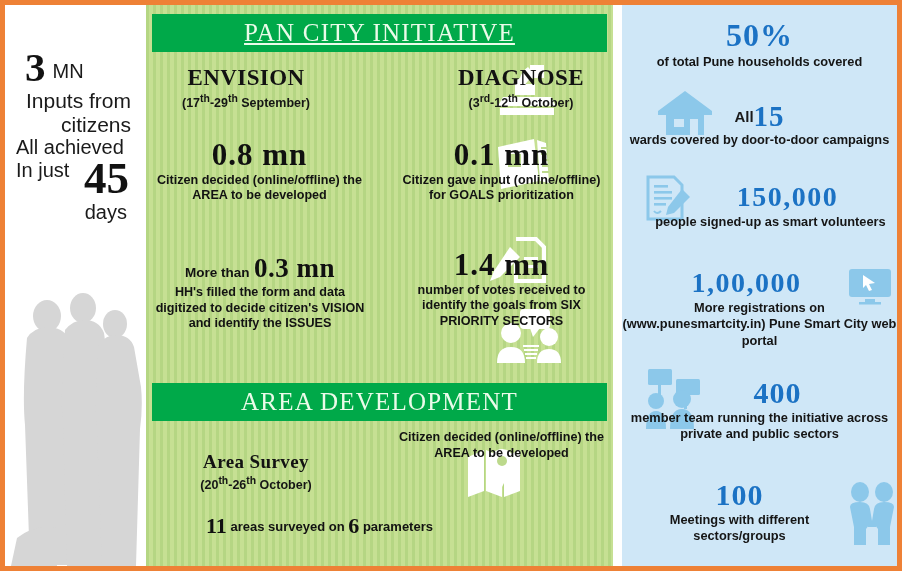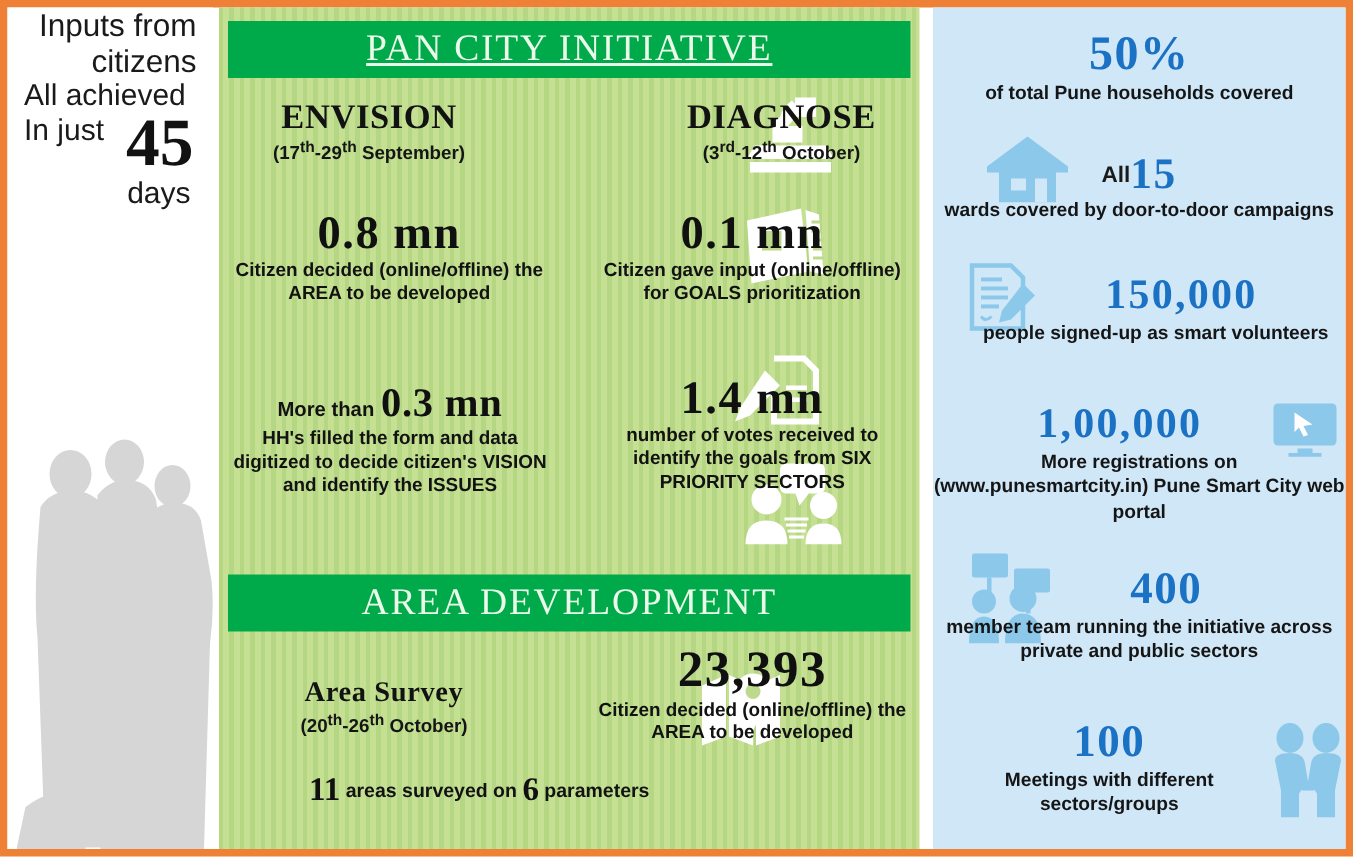--- a/index.html
+++ b/index.html
@@ -80,20 +80,23 @@
         <path d="M16 52 q6-10 20-11 q16 0 22 12 l5 40 q2 20 -2 40 l-4 146 l-38 0 l-5 -140 q-3 -30 2 -87z"></path>
         <ellipse cx="72" cy="22" rx="13" ry="15"></ellipse>
         <path d="M54 44 q8-10 19-10 q15 0 20 13 l6 44 q2 22 -2 44 l-5 145 l-36 0 l-4 -140 q-3 -32 2 -96z"></path>
         <ellipse cx="104" cy="38" rx="12" ry="14"></ellipse>
         <path d="M88 58 q7-9 17-9 q14 0 18 12 l7 40 q2 20 -1 42 l-4 137 l-34 0 l-5 -134 q-3 -30 2 -88z"></path>
         <path d="M6 252 q18 -14 40 -10 l0 38 l-46 0z"></path>
       </g>
     </svg>
 
     <div id="left-text">
+      <div class="l-line1">
+        <span class="l-big3">3</span><span class="l-mn">MN</span>
+      </div>
       <div class="l-inputs">Inputs from citizens</div>
       <div class="l-allach">All achieved In just</div>
       <div class="l-45wrap">
         <span class="l-45">45</span>
       </div>
       <div class="l-days">days</div>
     </div>
   </div>
 
   <div id="green-panel">
@@ -202,21 +205,20 @@
         <path d="M2 12 L18 5 L18 46 L2 52z"></path>
         <path d="M20 5 L36 12 L36 52 L20 46z"></path>
         <path d="M38 12 L54 5 L54 46 L38 52z"></path>
         <circle cx="36" cy="16" r="12" fill="#ffffff"></circle>
         <path d="M36 42 L26 22 L46 22z" fill="#ffffff"></path>
         <circle cx="36" cy="16" r="5" fill="#bcd98c"></circle>
       </g>
     </svg>
 
     <div class="g-col" style="left:248px;top:424px;width:215px;">
-      <div class="g-num" style="font-size:34px;">23,393</div>
       <div class="g-desc">Citizen decided (online/offline) the AREA to be developed</div>
     </div>
 
     <div class="g-bottomline" style="top:508px;left:-60px;">
       <span class="g-inline-num">11</span>
       <span>areas surveyed on</span>
       <span class="g-inline-num">6</span>
       <span>parameters</span>
     </div>
   </div>

